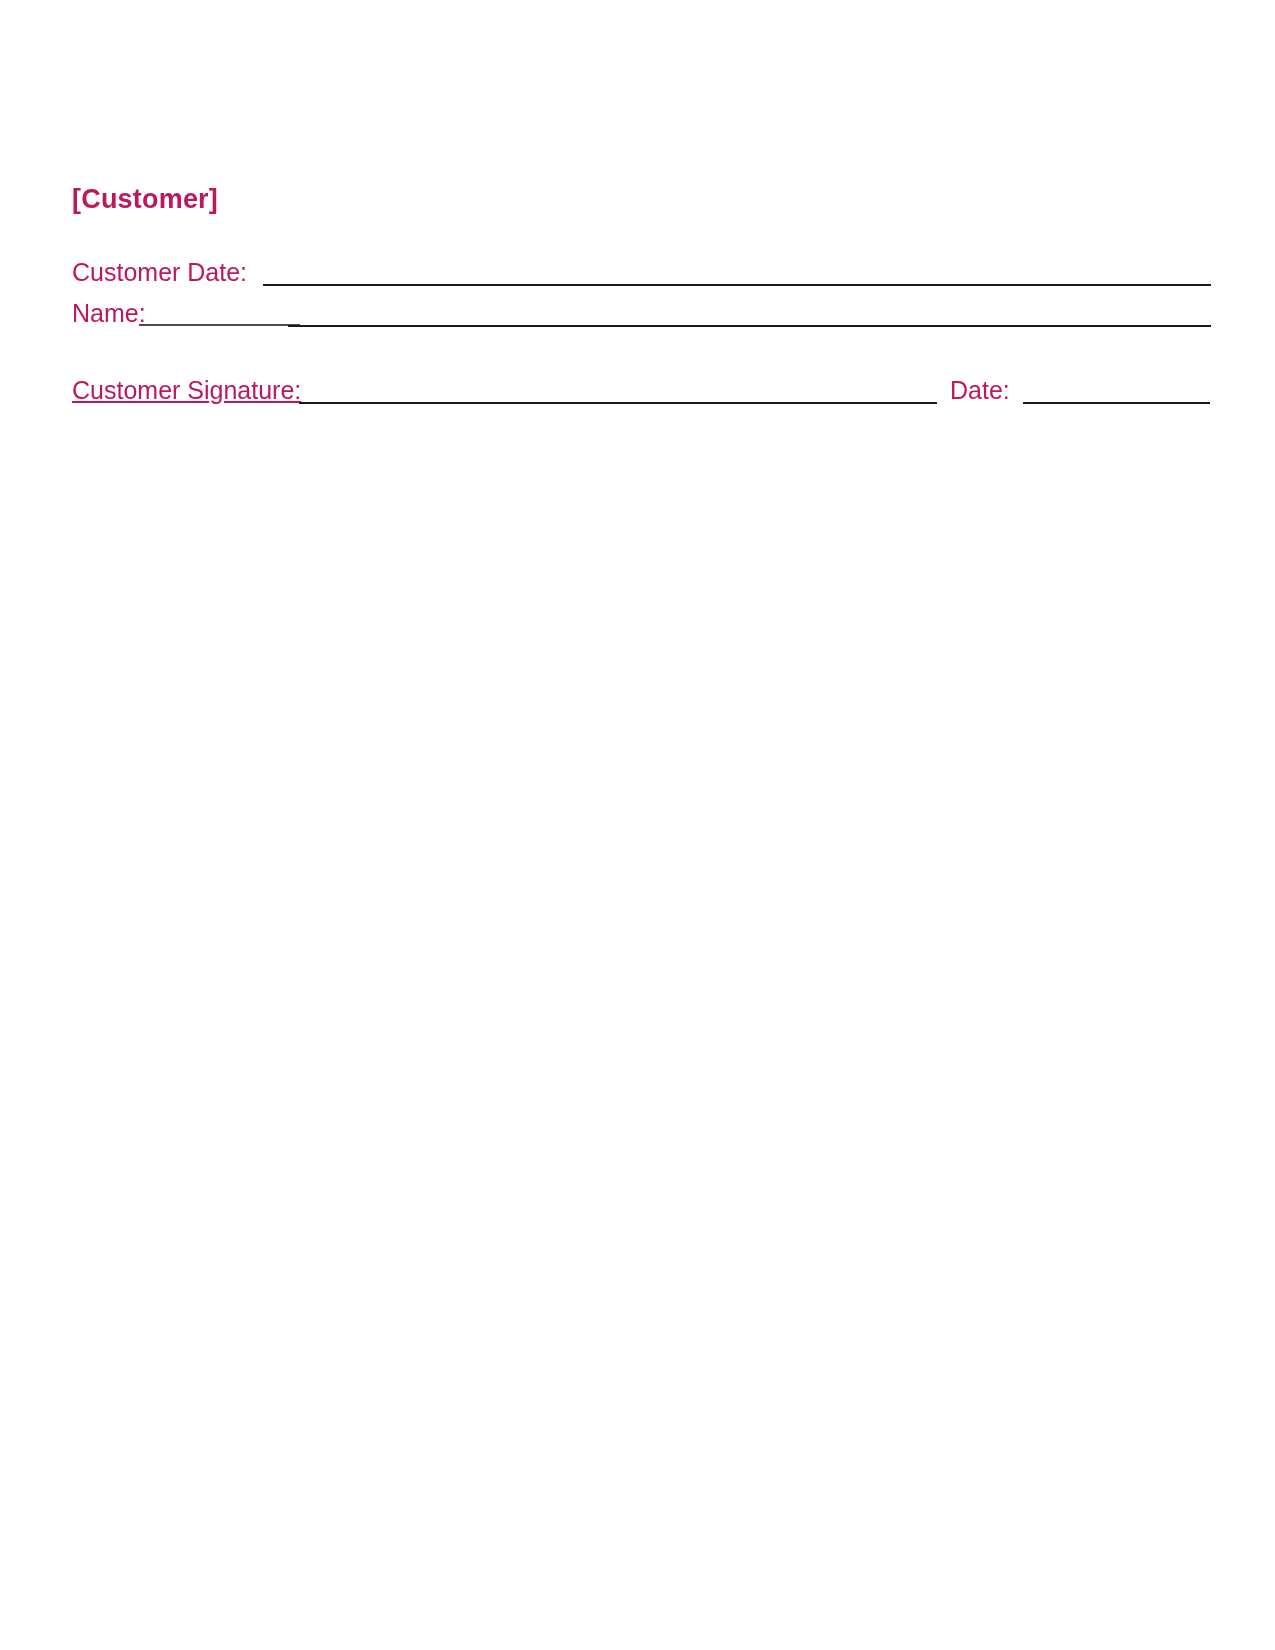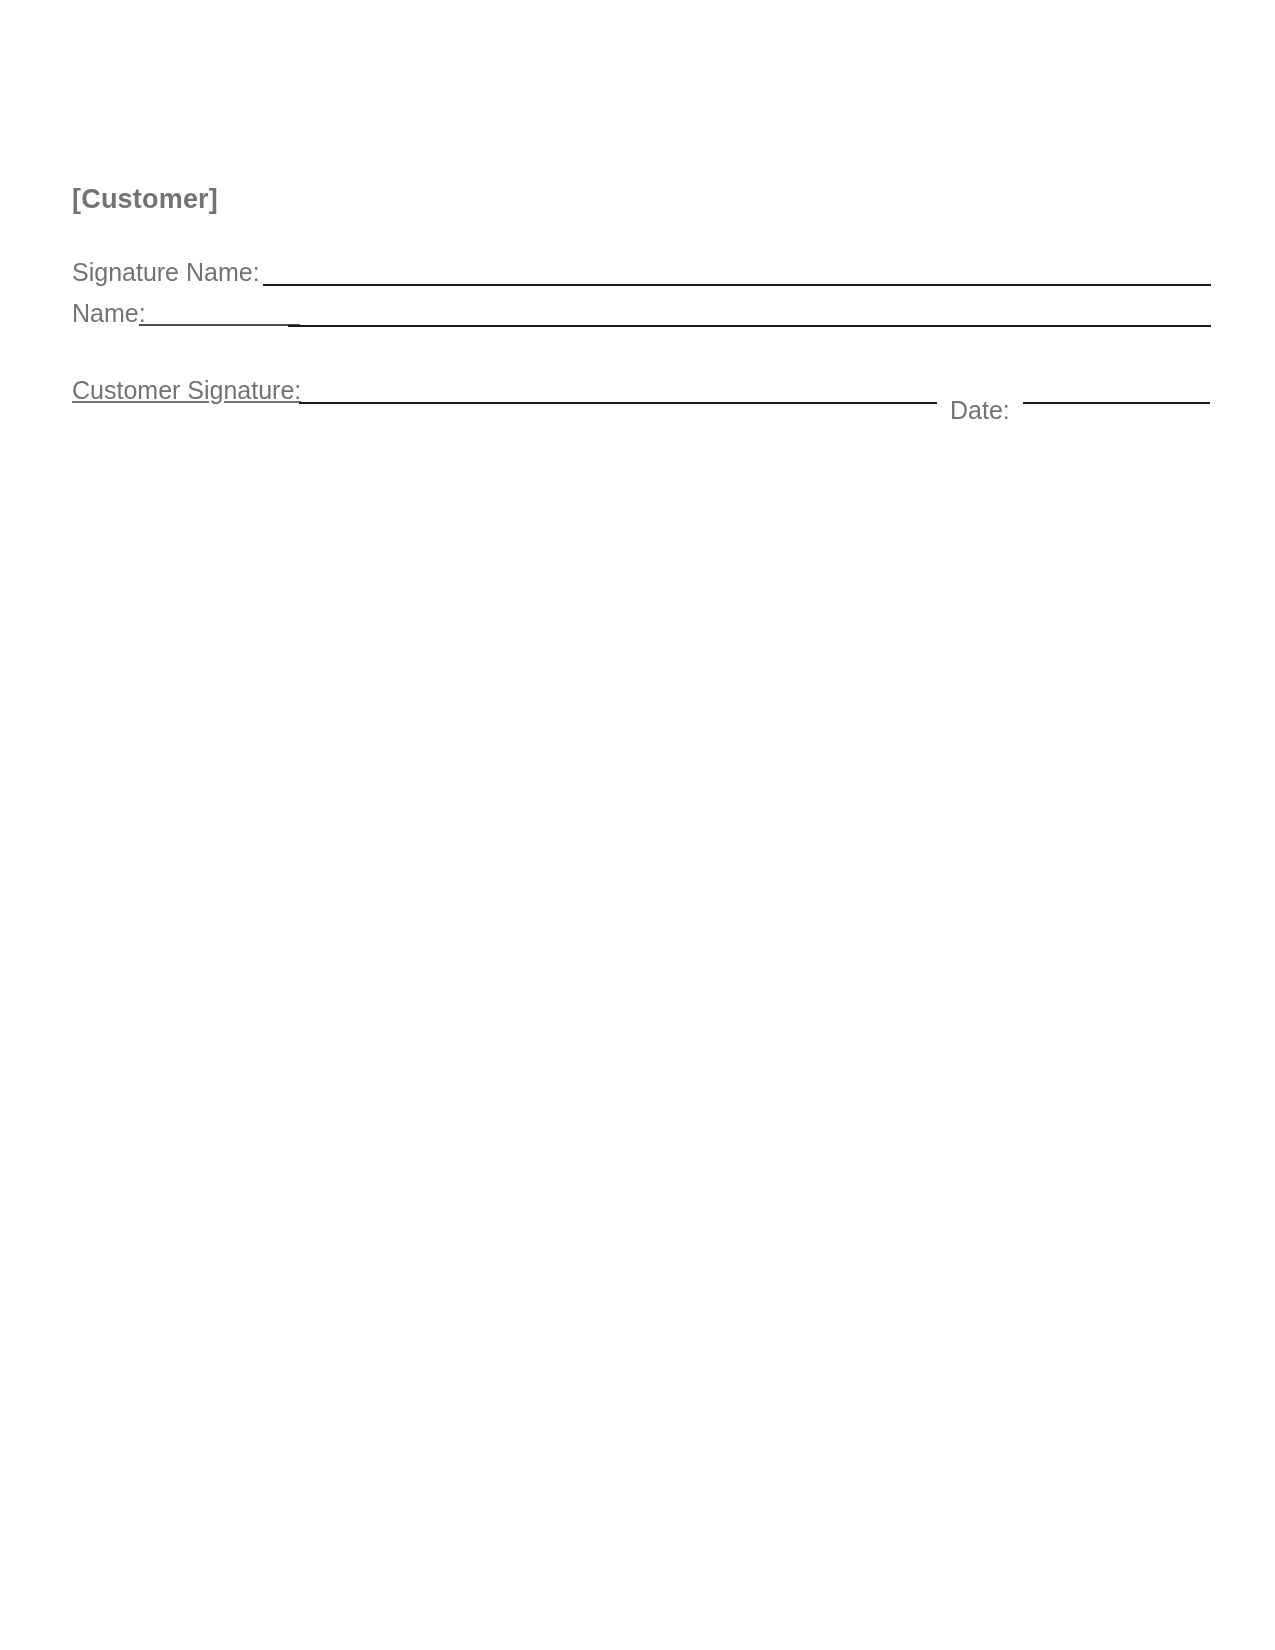--- a/index.html
+++ b/index.html
@@ -6,21 +6,21 @@
     margin: 0;
     padding: 0;
     background: #ffffff;
   }
   .page {
     position: relative;
     width: 1275px;
     height: 1650px;
     background: #ffffff;
     font-family: "Liberation Sans", sans-serif;
-    color: #737373;
+    color: #be185d;
     overflow: hidden;
     border-radius: 10px;
   }
   .heading {
     position: absolute;
     left: 72px;
     top: 184px;
     font-size: 27px;
     font-weight: bold;
     letter-spacing: 0.2px;
@@ -28,21 +28,21 @@
   }
   .label {
     position: absolute;
     font-size: 25px;
     font-weight: normal;
     white-space: nowrap;
   }
   .label-customer-name { left: 72px; top: 258px; }
   .label-title         { left: 72px; top: 299px; }
   .label-signature     { left: 72px; top: 376px; text-decoration: underline; }
-  .label-date          { left: 950px; top: 396px; }
+  .label-date          { left: 950px; top: 376px; }
 
   .fill-line {
     position: absolute;
     height: 0;
     border-bottom: 2px solid #1a1a1a;
   }
   .line-customer-name { left: 263px; top: 284px; width: 948px; }
   .line-title-left {
     left: 139px; top: 324px; width: 161px;
     border-bottom: 2px solid #4d4d4d;
@@ -51,21 +51,21 @@
   .line-signature { left: 299px; top: 402px; width: 638px; }
   .line-date { left: 1023px; top: 402px; width: 187px; }
 </style>
 </head>
 <body>
 
 <div class="page">
 
   <div class="heading">[Customer]</div>
 
-  <div class="label label-customer-name">Signature Name:</div>
+  <div class="label label-customer-name">Customer Date:</div>
   <div class="fill-line line-customer-name"></div>
 
   <div class="label label-title">Name:</div>
   <div class="fill-line line-title-left"></div>
   <div class="fill-line line-title-main"></div>
 
   <div class="label label-signature">Customer Signature:</div>
   <div class="fill-line line-signature"></div>
 
   <div class="label label-date">Date:</div>

